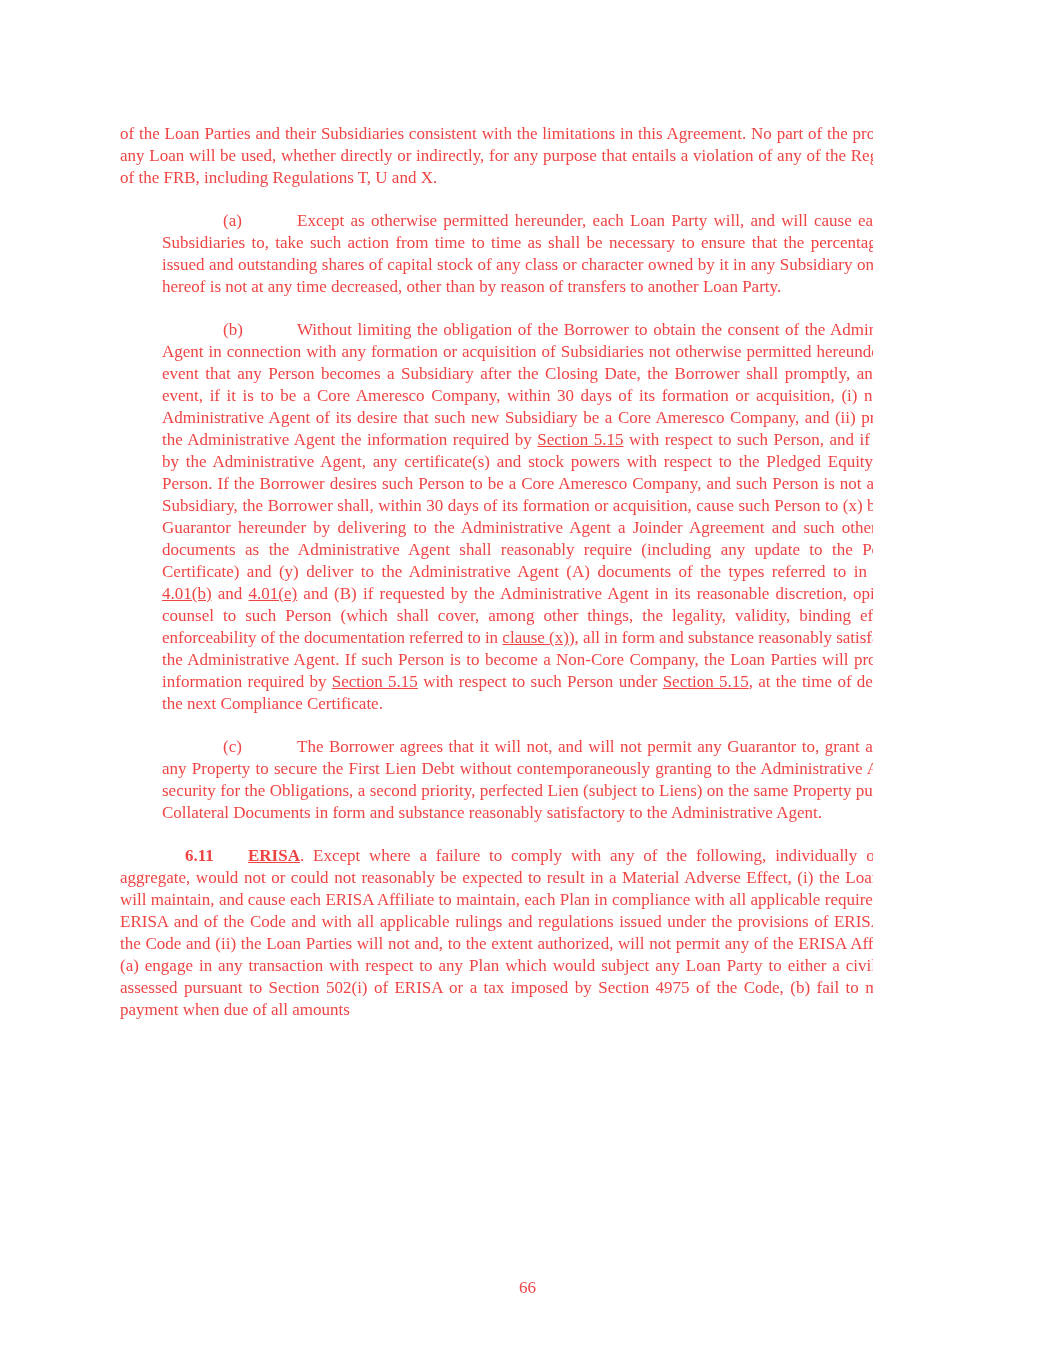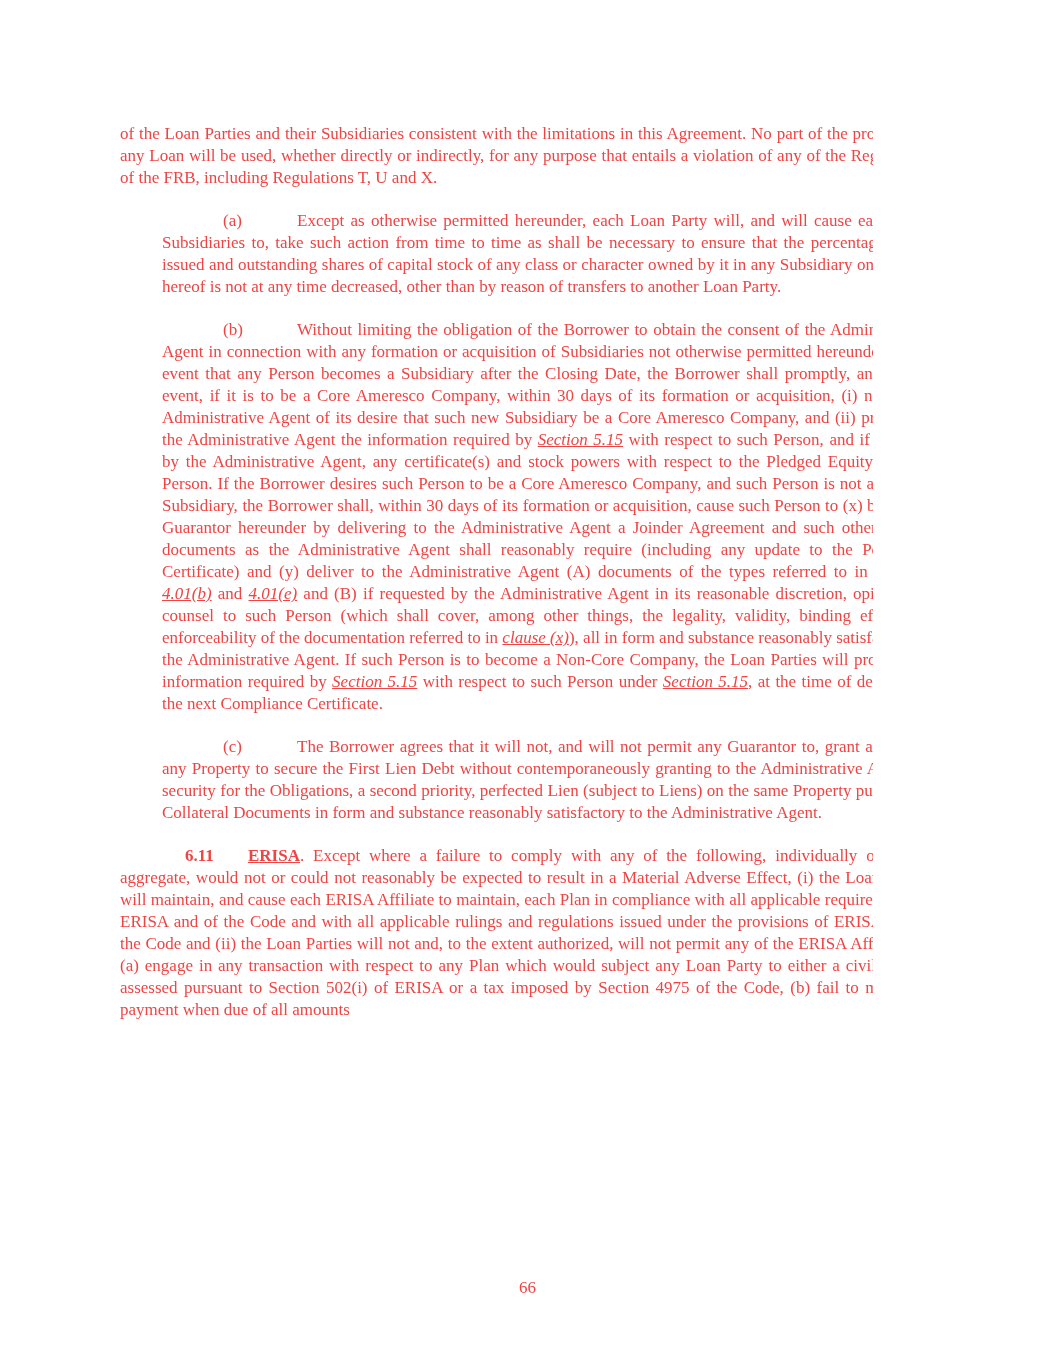--- a/index.html
+++ b/index.html
@@ -48,21 +48,20 @@
     width: 63px;
     font-weight: bold;
     text-indent: 0;
   }
   .bu {
     font-weight: bold;
     text-decoration: underline;
   }
   .u {
     text-decoration: underline;
-    font-style: italic;
   }
   .pageno {
     position: absolute;
     left: 0;
     top: 1277px;
     width: 1055px;
     text-align: center;
   }
 </style>
 </head>

